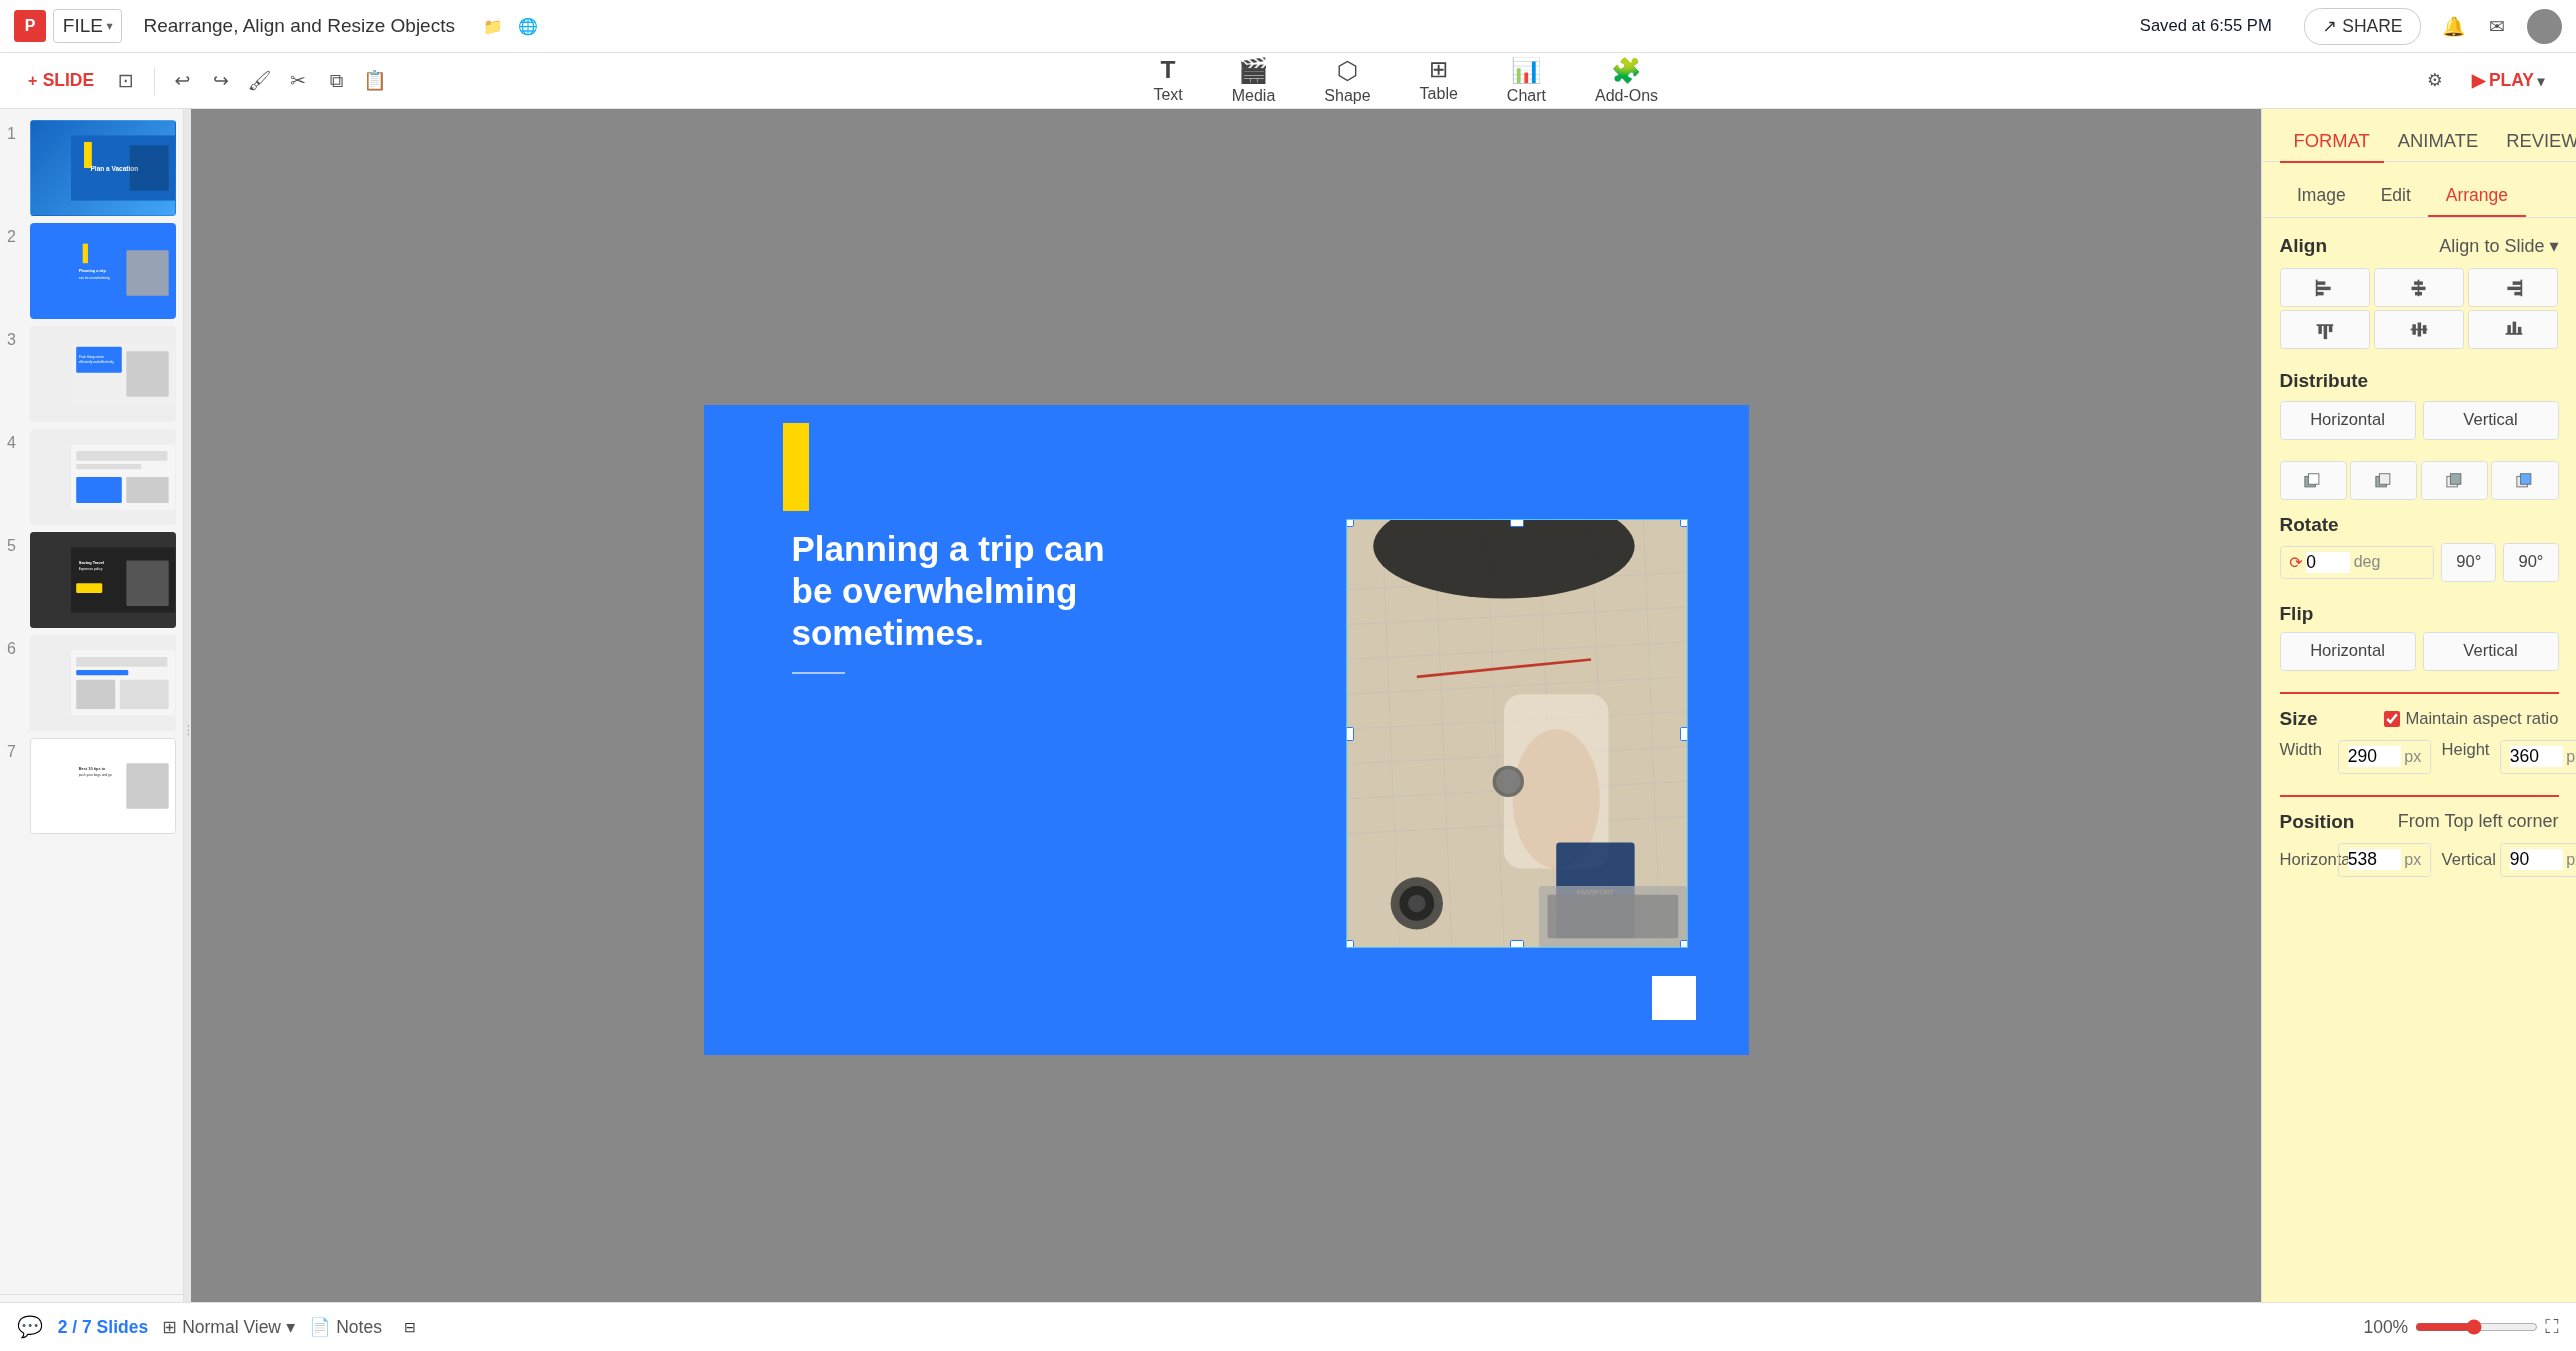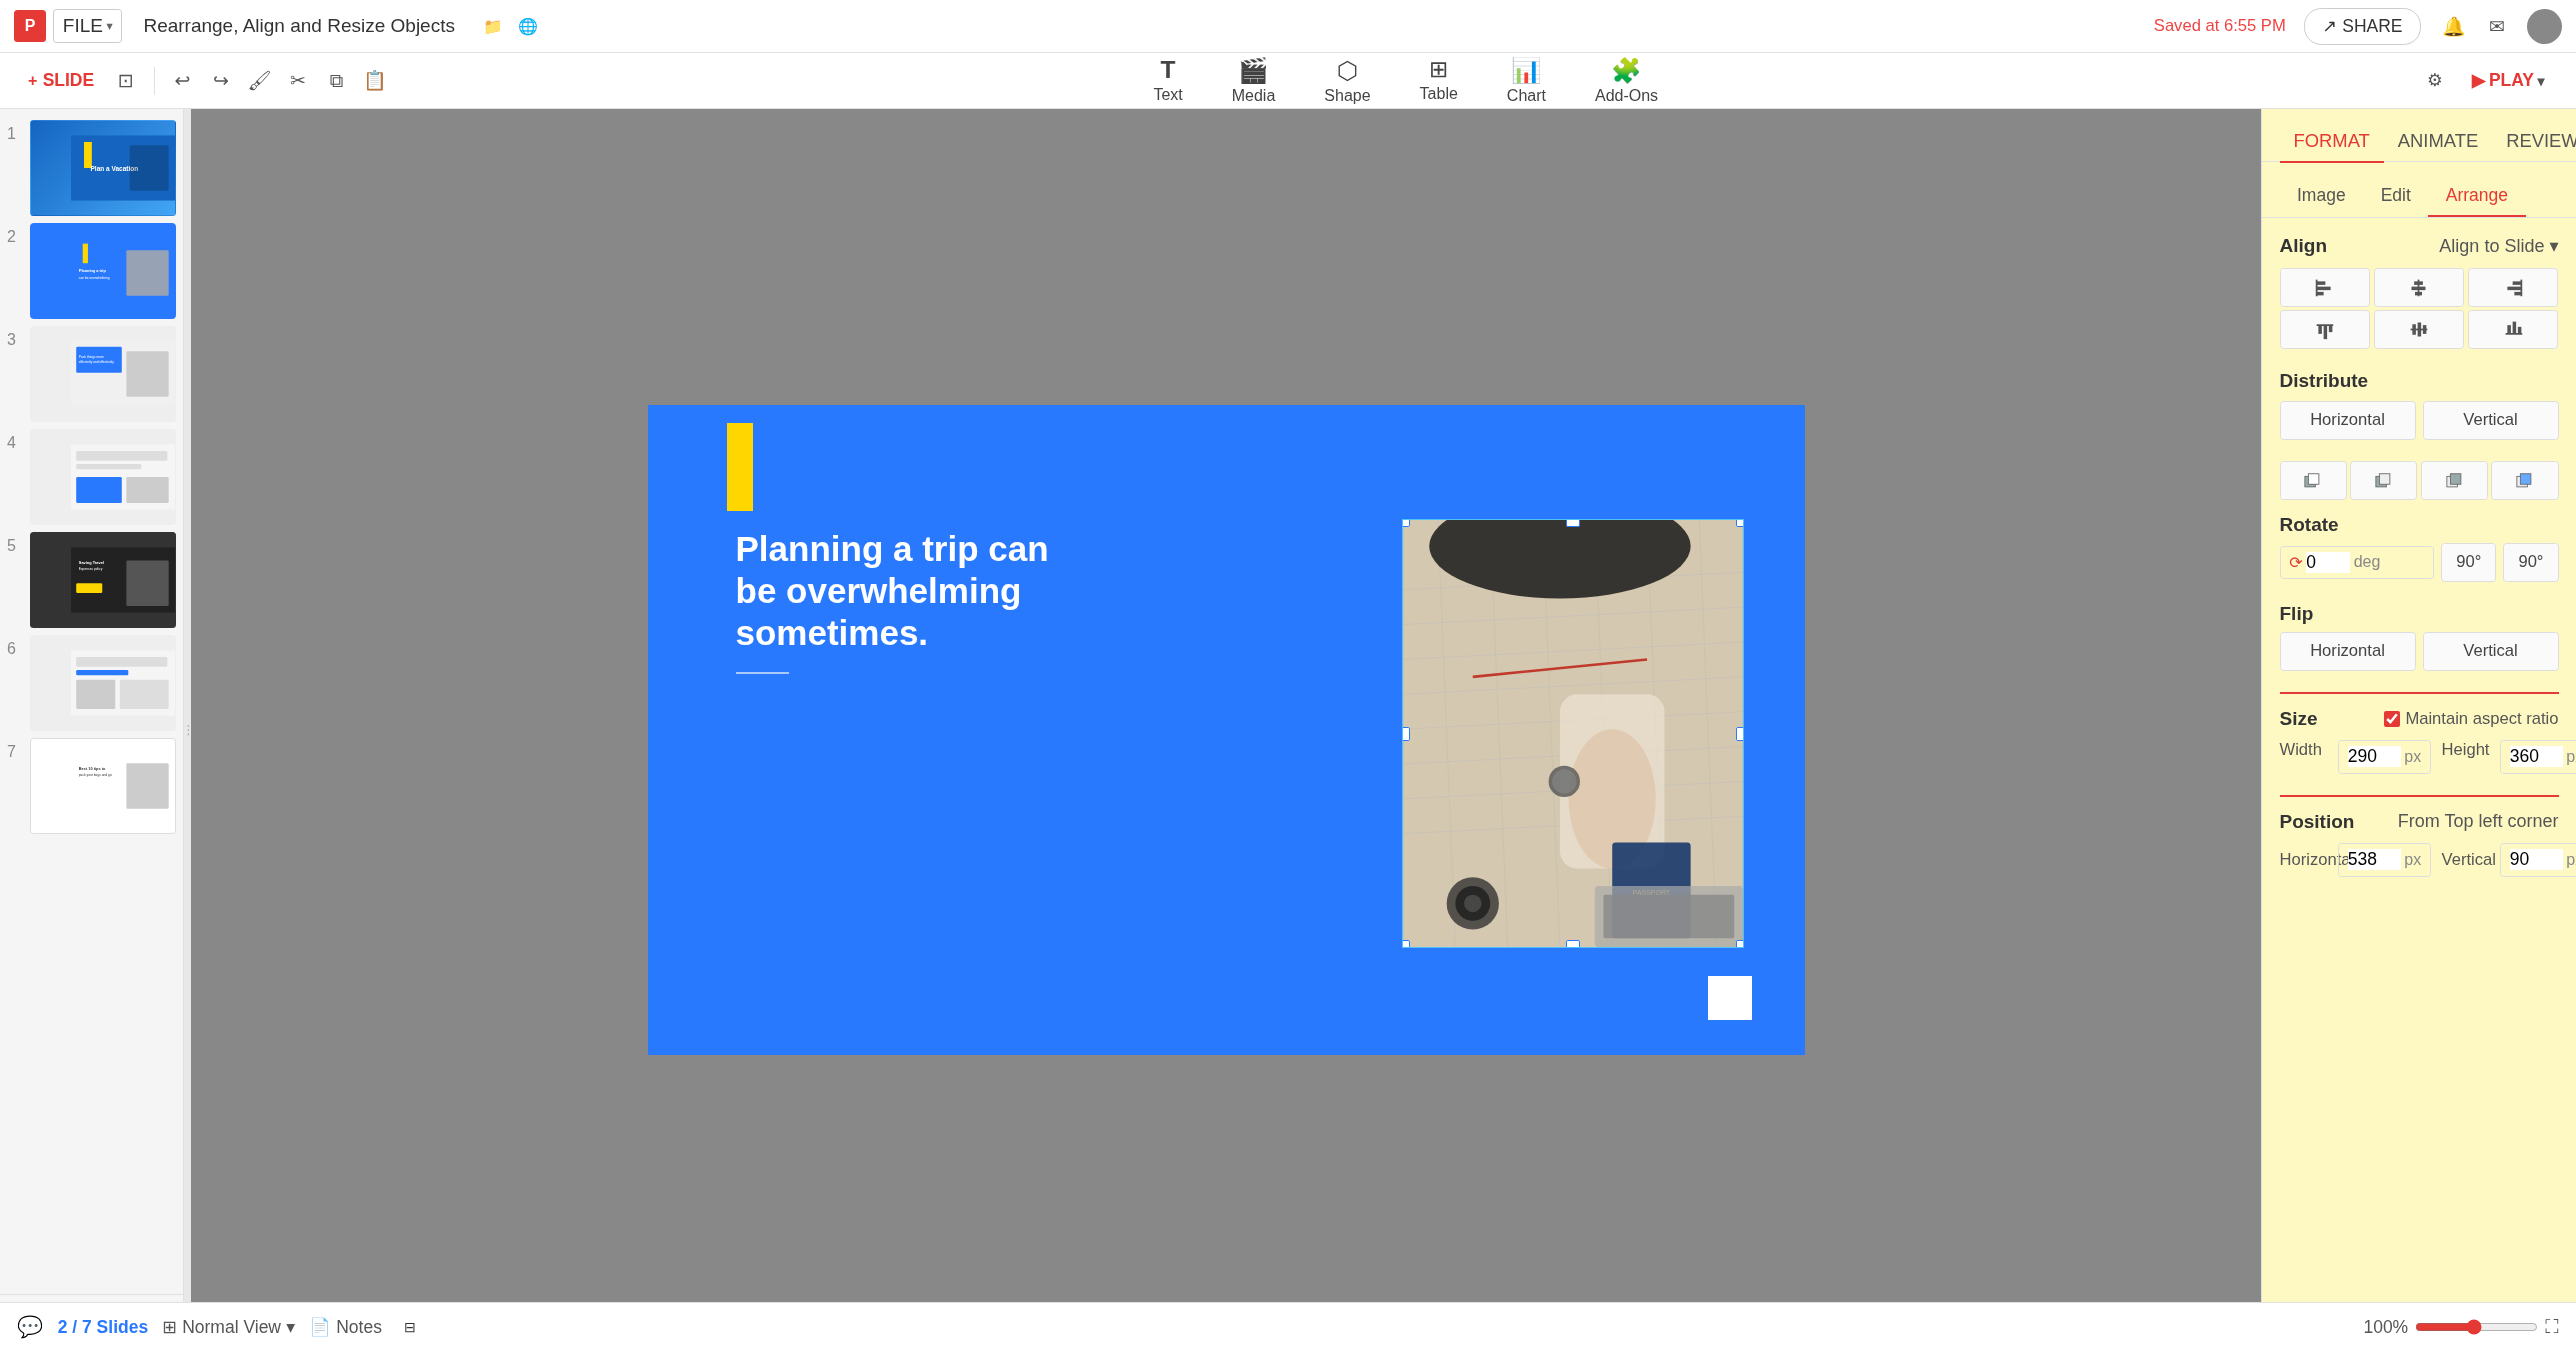--- a/index.html
+++ b/index.html
@@ -7,21 +7,21 @@
 
     
     .top-bar { display: flex; align-items: center; background: #fff; height: 53px; border-bottom: 0.9px solid #e0e0e0; padding: 0 14px; gap: 7px; }
     .app-logo { width: 32px; height: 32px; background: #e53935; border-radius: 3.5px; display: flex; align-items: center; justify-content: center; color: #fff; font-size: 16px; font-weight: bold; flex-shrink: 0; }
     .file-btn { display: flex; align-items: center; gap: 3.5px; padding: 5.3px 8.8px; border: 0.9px solid #ccc; border-radius: 3.5px; cursor: pointer; font-size: 19px; font-weight: 500; color: #333; }
     .file-btn .chevron { font-size: 12.3px; color: #666; }
     .doc-title { font-size: 19px; color: #333; margin: 0 14px; }
     .top-icons { display: flex; gap: 7px; margin-left: 3.5px; }
     .top-icon-btn { width: 28px; height: 28px; display: flex; align-items: center; justify-content: center; cursor: pointer; color: #555; font-size: 16px; }
     .spacer { flex: 1; }
-    .saved-text { font-size: 16.6px; color: #ef4444; margin-right: 11px; }
+    .saved-text { font-size: 16.6px; color: #0f172a; margin-right: 25px; }
     .share-btn { display: flex; align-items: center; gap: 5.3px; padding: 7px 17.5px; background: #fff; border: 0.9px solid #ccc; border-radius: 17.5px; cursor: pointer; font-size: 17.5px; color: #333; font-weight: 500; }
     .notif-icons { display: flex; align-items: center; gap: 10.5px; margin-left: 10.5px; }
     .notif-icon { width: 32px; height: 32px; display: flex; align-items: center; justify-content: center; cursor: pointer; font-size: 19px; color: #555; }
     .avatar { width: 35px; height: 35px; border-radius: 50%; background: #888; overflow: hidden; margin-left: 3.5px; }
 
     
     .toolbar { display: flex; align-items: center; background: #fff; height: 56px; border-bottom: 0.9px solid #e0e0e0; padding: 0 17.5px; gap: 3.5px; }
     .slide-btn { display: flex; align-items: center; gap: 5.3px; padding: 5.3px 10.5px; cursor: pointer; font-size: 17.5px; font-weight: 600; color: #e53935; }
     .slide-btn .icon { font-size: 16px; }
     .toolbar-divider { width: 0.9px; height: 28px; background: #e0e0e0; margin: 0 7px; }
@@ -49,21 +49,21 @@
     .sidebar-tab { flex: 1; padding: 7px; text-align: center; font-size: 17.5px; font-weight: 500; cursor: pointer; border-radius: 3.5px; color: #444; position: relative; }
     .sidebar-tab.active { background: #fff; box-shadow: 0 0.9px 2.6px rgba(0,0,0,0.1); }
     .new-badge { position: absolute; top: -3.5px; right: 3.5px; background: #e53935; color: #fff; font-size: 10.5px; padding: 0.9px 4.4px; border-radius: 7px; font-weight: 600; }
 
     
     .slide-resizer { width: 7px; background: #e8e8e8; cursor: col-resize; display: flex; align-items: center; justify-content: center; }
     .resizer-dots { color: #aaa; font-size: 12.3px; letter-spacing: -1.8px; }
 
     
     .canvas-area { flex: 1; background: #888; display: flex; align-items: center; justify-content: center; overflow: hidden; position: relative; }
-    .slide-canvas { width: 1157px; height: 650px; background: #2979ff; position: relative; overflow: hidden; }
+    .slide-canvas { width: 1045px; height: 650px; background: #2979ff; position: relative; overflow: hidden; }
 
     
     .slide-bg { width: 100%; height: 100%; background: #2979ff; position: relative; }
     .yellow-rect { position: absolute; top: 17.5px; left: 79px; width: 26px; height: 88px; background: #FFD600; }
     .slide-text-block { position: absolute; left: 88px; top: 123px; }
     .slide-headline { font-size: 35px; font-weight: 700; color: #fff; line-height: 1.2; max-width: 350px; }
     .slide-divider { width: 53px; height: 2.6px; background: rgba(255,255,255,0.6); margin: 17.5px 0; }
     .slide-body { font-size: 23px; color: #fff; max-width: 368px; line-height: 1.5; }
     .slide-image { position: absolute; top: 88px; right: 70px; width: 333px; height: 429px; border: 2.6px dashed rgba(255,255,255,0.5); overflow: hidden; }
     .selection-handle { position: absolute; width: 14px; height: 14px; background: #fff; border: 1.8px solid #2979ff; border-radius: 1.8px; }

